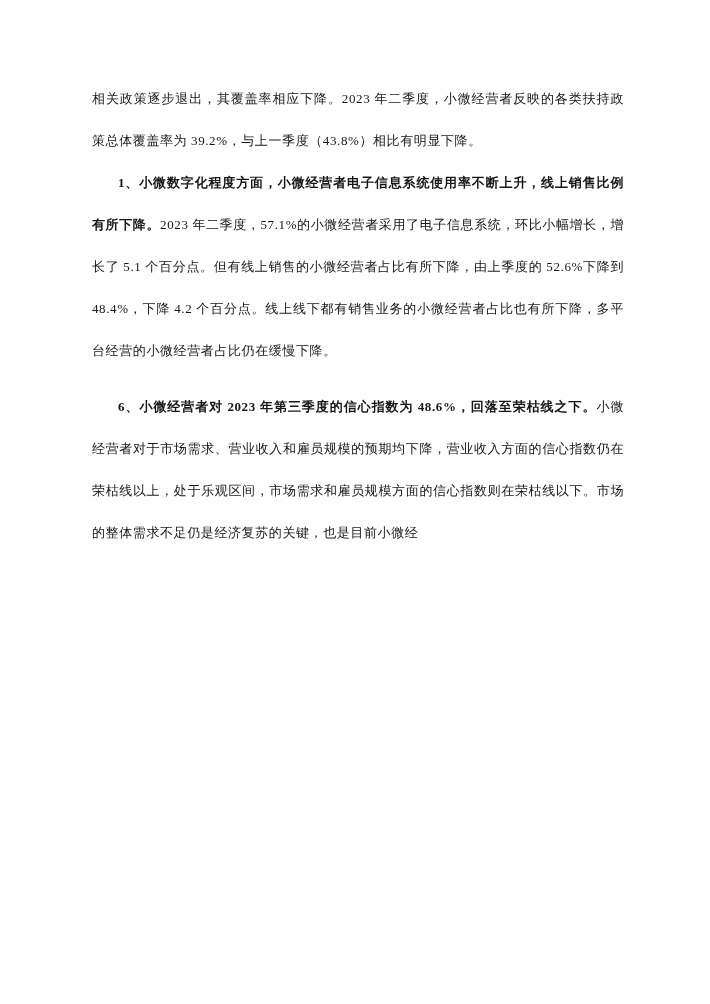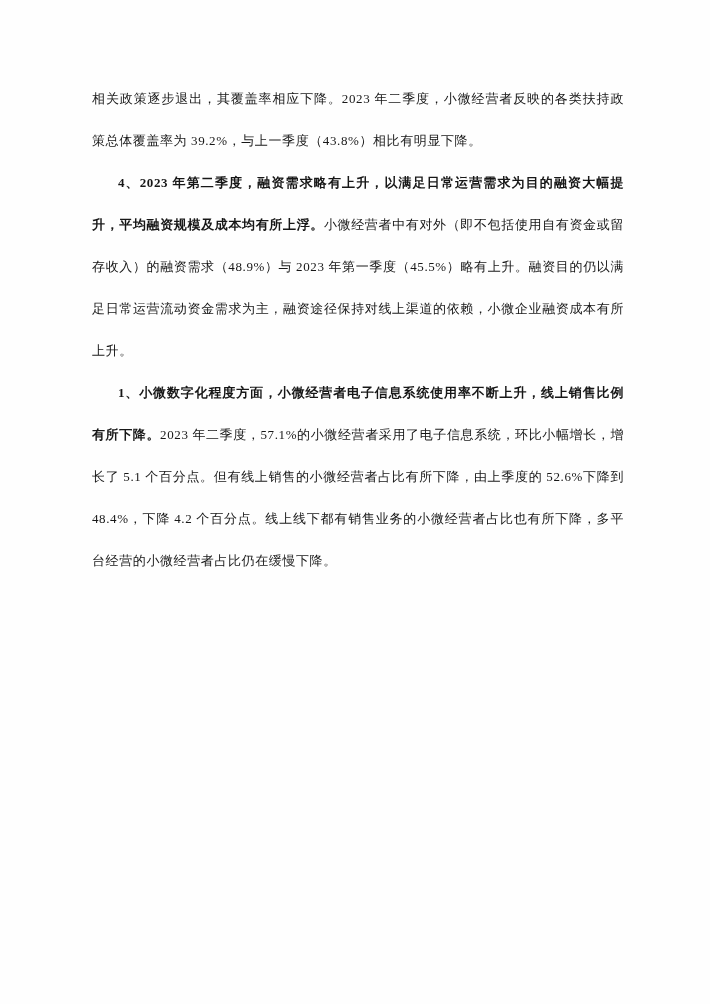--- a/index.html
+++ b/index.html
@@ -47,25 +47,25 @@
 </head>
 <body>
 
 <div class="page">
   <div class="doc-body">
 
     <p class="para">
       <span class="run">相关政策逐步退出，其覆盖率相应下降。2023 年二季度，小微经营者反映的各类扶持政策总体覆盖率为 39.2%，与上一季度（43.8%）相比有明显下降。</span>
     </p>
 
-    <p class="para indent">
-      <span class="run bold">4、2023 年第二季度，融资需求略有上升，以满足日常运营需求为目的融资大幅提升，平均融资规模及成本均有所上浮。</span><span class="run">小微经营者中有对外（即不包括使用自有资金或留存收入）的融资需求（48.9%）与 2023 年第一季度（45.5%）略有上升。融资目的仍以满足日常运营流动资金需求为主，融资途径保持对线上渠道的依赖，小微企业融资成本有所上升。</span>
-    </p>
 
     <p class="para indent">
       <span class="run bold">1、小微数字化程度方面，小微经营者电子信息系统使用率不断上升，线上销售比例有所下降。</span><span class="run">2023 年二季度，57.1%的小微经营者采用了电子信息系统，环比小幅增长，增长了 5.1 个百分点。但有线上销售的小微经营者占比有所下降，由上季度的 52.6%下降到 48.4%，下降 4.2 个百分点。线上线下都有销售业务的小微经营者占比也有所下降，多平台经营的小微经营者占比仍在缓慢下降。</span>
     </p>
 
     <div class="spacer"></div>
 
+    <p class="para indent">
+      <span class="run bold">6、小微经营者对 2023 年第三季度的信心指数为 48.6%，回落至荣枯线之下。</span><span class="run">小微经营者对于市场需求、营业收入和雇员规模的预期均下降，营业收入方面的信心指数仍在荣枯线以上，处于乐观区间，市场需求和雇员规模方面的信心指数则在荣枯线以下。市场的整体需求不足仍是经济复苏的关键，也是目前小微经</span>
+    </p>
 
   </div>
 </div>
 
 </body></html>

